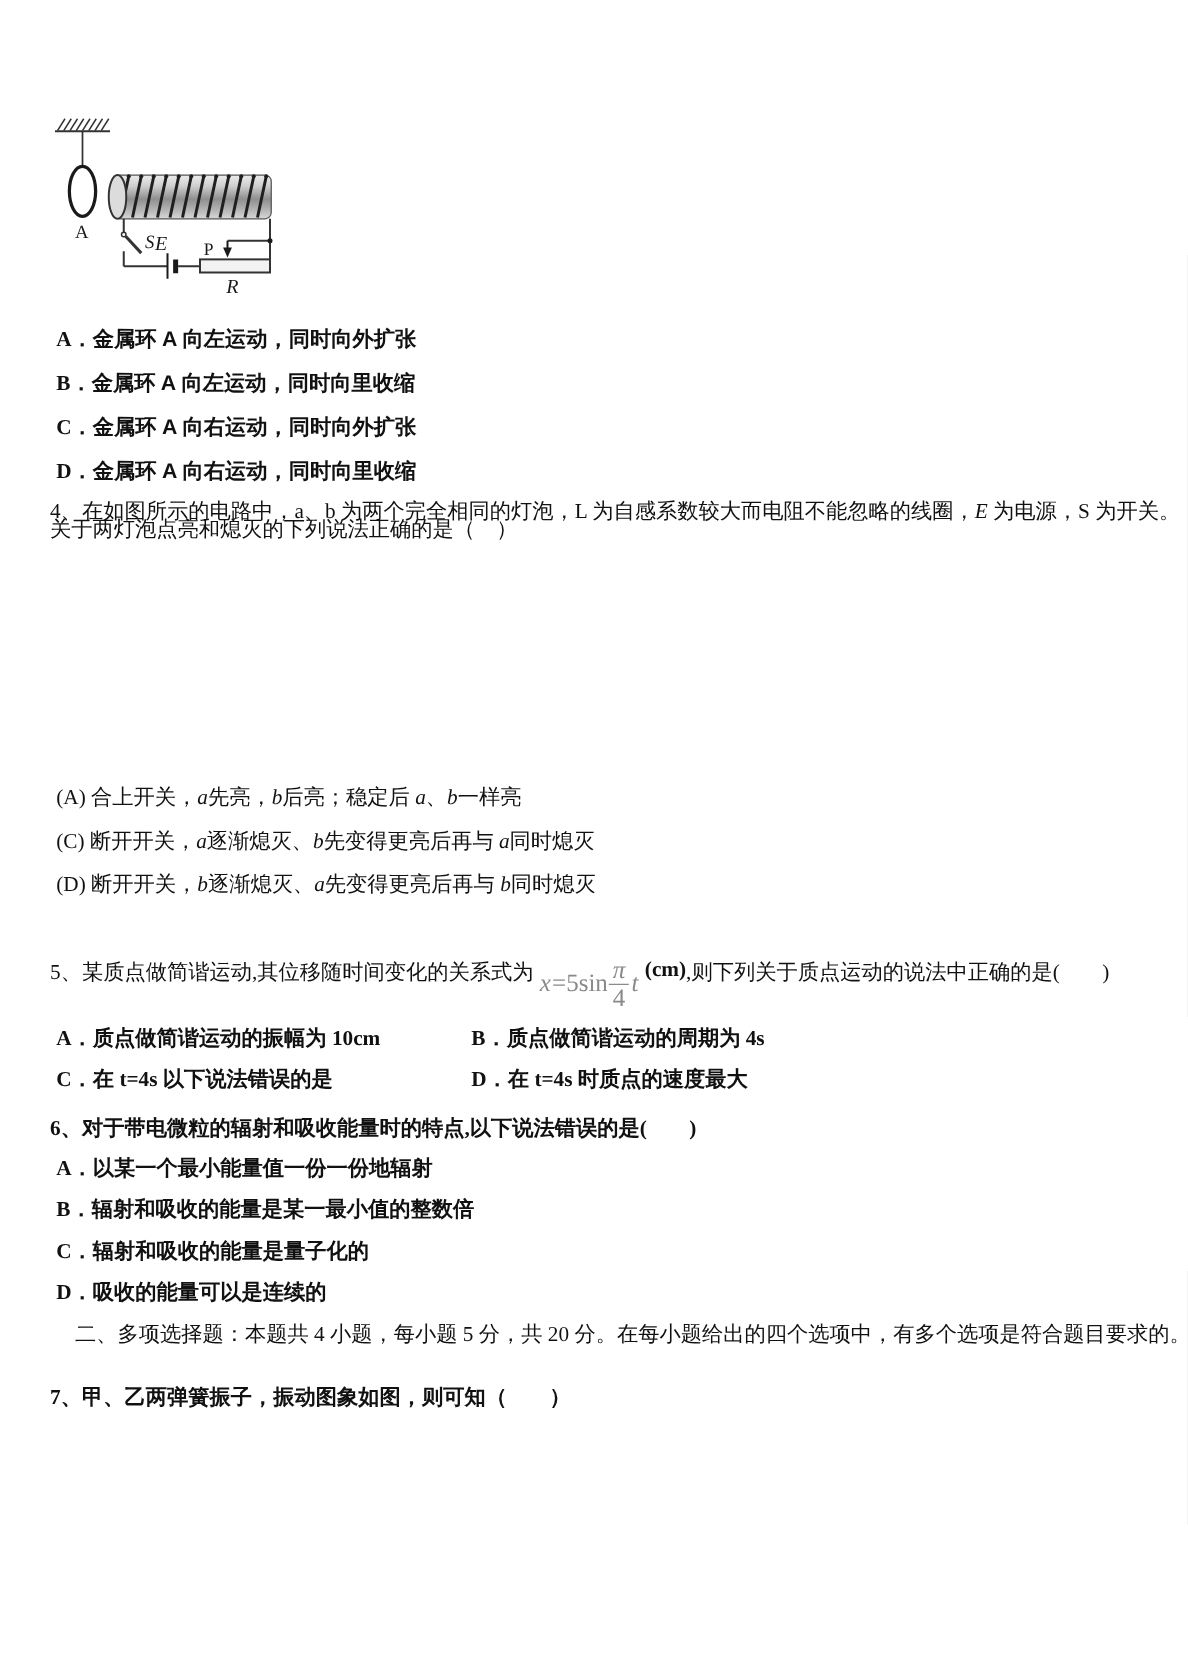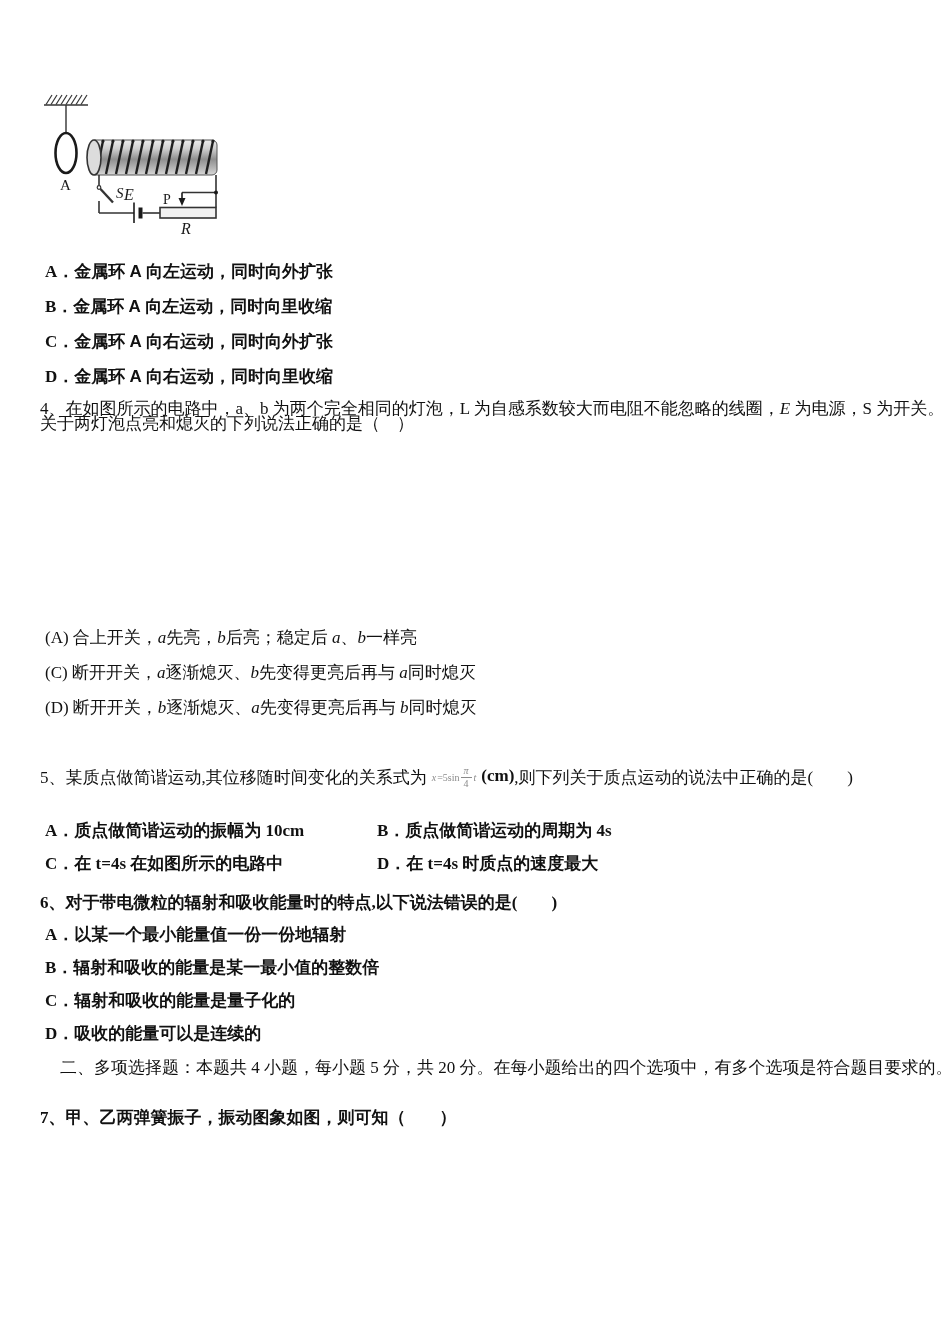--- a/index.html
+++ b/index.html
@@ -7,21 +7,21 @@
         font-family:"Liberation Serif",serif;color:#111;overflow:hidden;}
   .abs{position:absolute;white-space:nowrap;}
   .fs{font-size:17px;}
   .bold{font-weight:bold;}
   .opts div{line-height:35px;height:35px;}
   .opts33 div{line-height:33px;height:33px;}
   .it{font-family:"Liberation Serif",serif;font-style:italic;}
   .sb{font-family:"Liberation Sans",sans-serif;font-weight:bold;}
   .sec2 div{line-height:27px;margin-left:20px;}
   
-  .formula{color:#8a8a8a;font-family:"Liberation Serif",serif;font-size:10px;}
+  .formula{color:#8a8a8a;font-family:"Liberation Serif",serif;font-size:20px;}
   .formula .fv{font-style:italic;padding:0 1px;}
   .frac{display:inline-block;text-align:center;vertical-align:-0.6em;line-height:1;margin:0 1px;}
   .frac .num{display:block;border-bottom:1px solid #8a8a8a;padding:0 3px 1px;font-style:italic;}
   .frac .den{display:block;padding-top:1px;}
   .units{font-weight:bold;color:#111;}
   svg text{font-family:"Liberation Serif",serif;fill:#1a1a1a;}
 </style>
 </head>
 <body>
 
@@ -134,21 +134,21 @@
     <span>5、某质点做简谐运动,其位移随时间变化的关系式为</span>
     <span class="formula" style="margin:0 4px;">
       <span class="fv">x</span><span>=</span><span>5sin</span><span class="frac"><span class="num">π</span><span class="den">4</span></span><span class="fv">t</span>
     </span>
     <span class="units">(cm)</span>
     <span>,则下列关于质点运动的说法中正确的是(　　)</span>
   </div>
 
   <div class="abs fs bold opts33" style="left:45px;top:814px">
     <div>A．质点做简谐运动的振幅为 10cm</div>
-    <div>C．在 t=4s 在如图所示的电路中</div>
+    <div>C．在 t=4s 以下说法错误的是</div>
   </div>
   <div class="abs fs bold opts33" style="left:377px;top:814px">
     <div>B．质点做简谐运动的周期为 4s</div>
     <div>D．在 t=4s 时质点的速度最大</div>
   </div>
 
   <div class="abs fs bold" style="left:40px;top:891px">6、对于带电微粒的辐射和吸收能量时的特点,以下说法错误的是(　　)</div>
   <div class="abs fs bold opts33" style="left:45px;top:918px">
     <div>A．以某一个最小能量值一份一份地辐射</div>
     <div>B．辐射和吸收的能量是某一最小值的整数倍</div>

